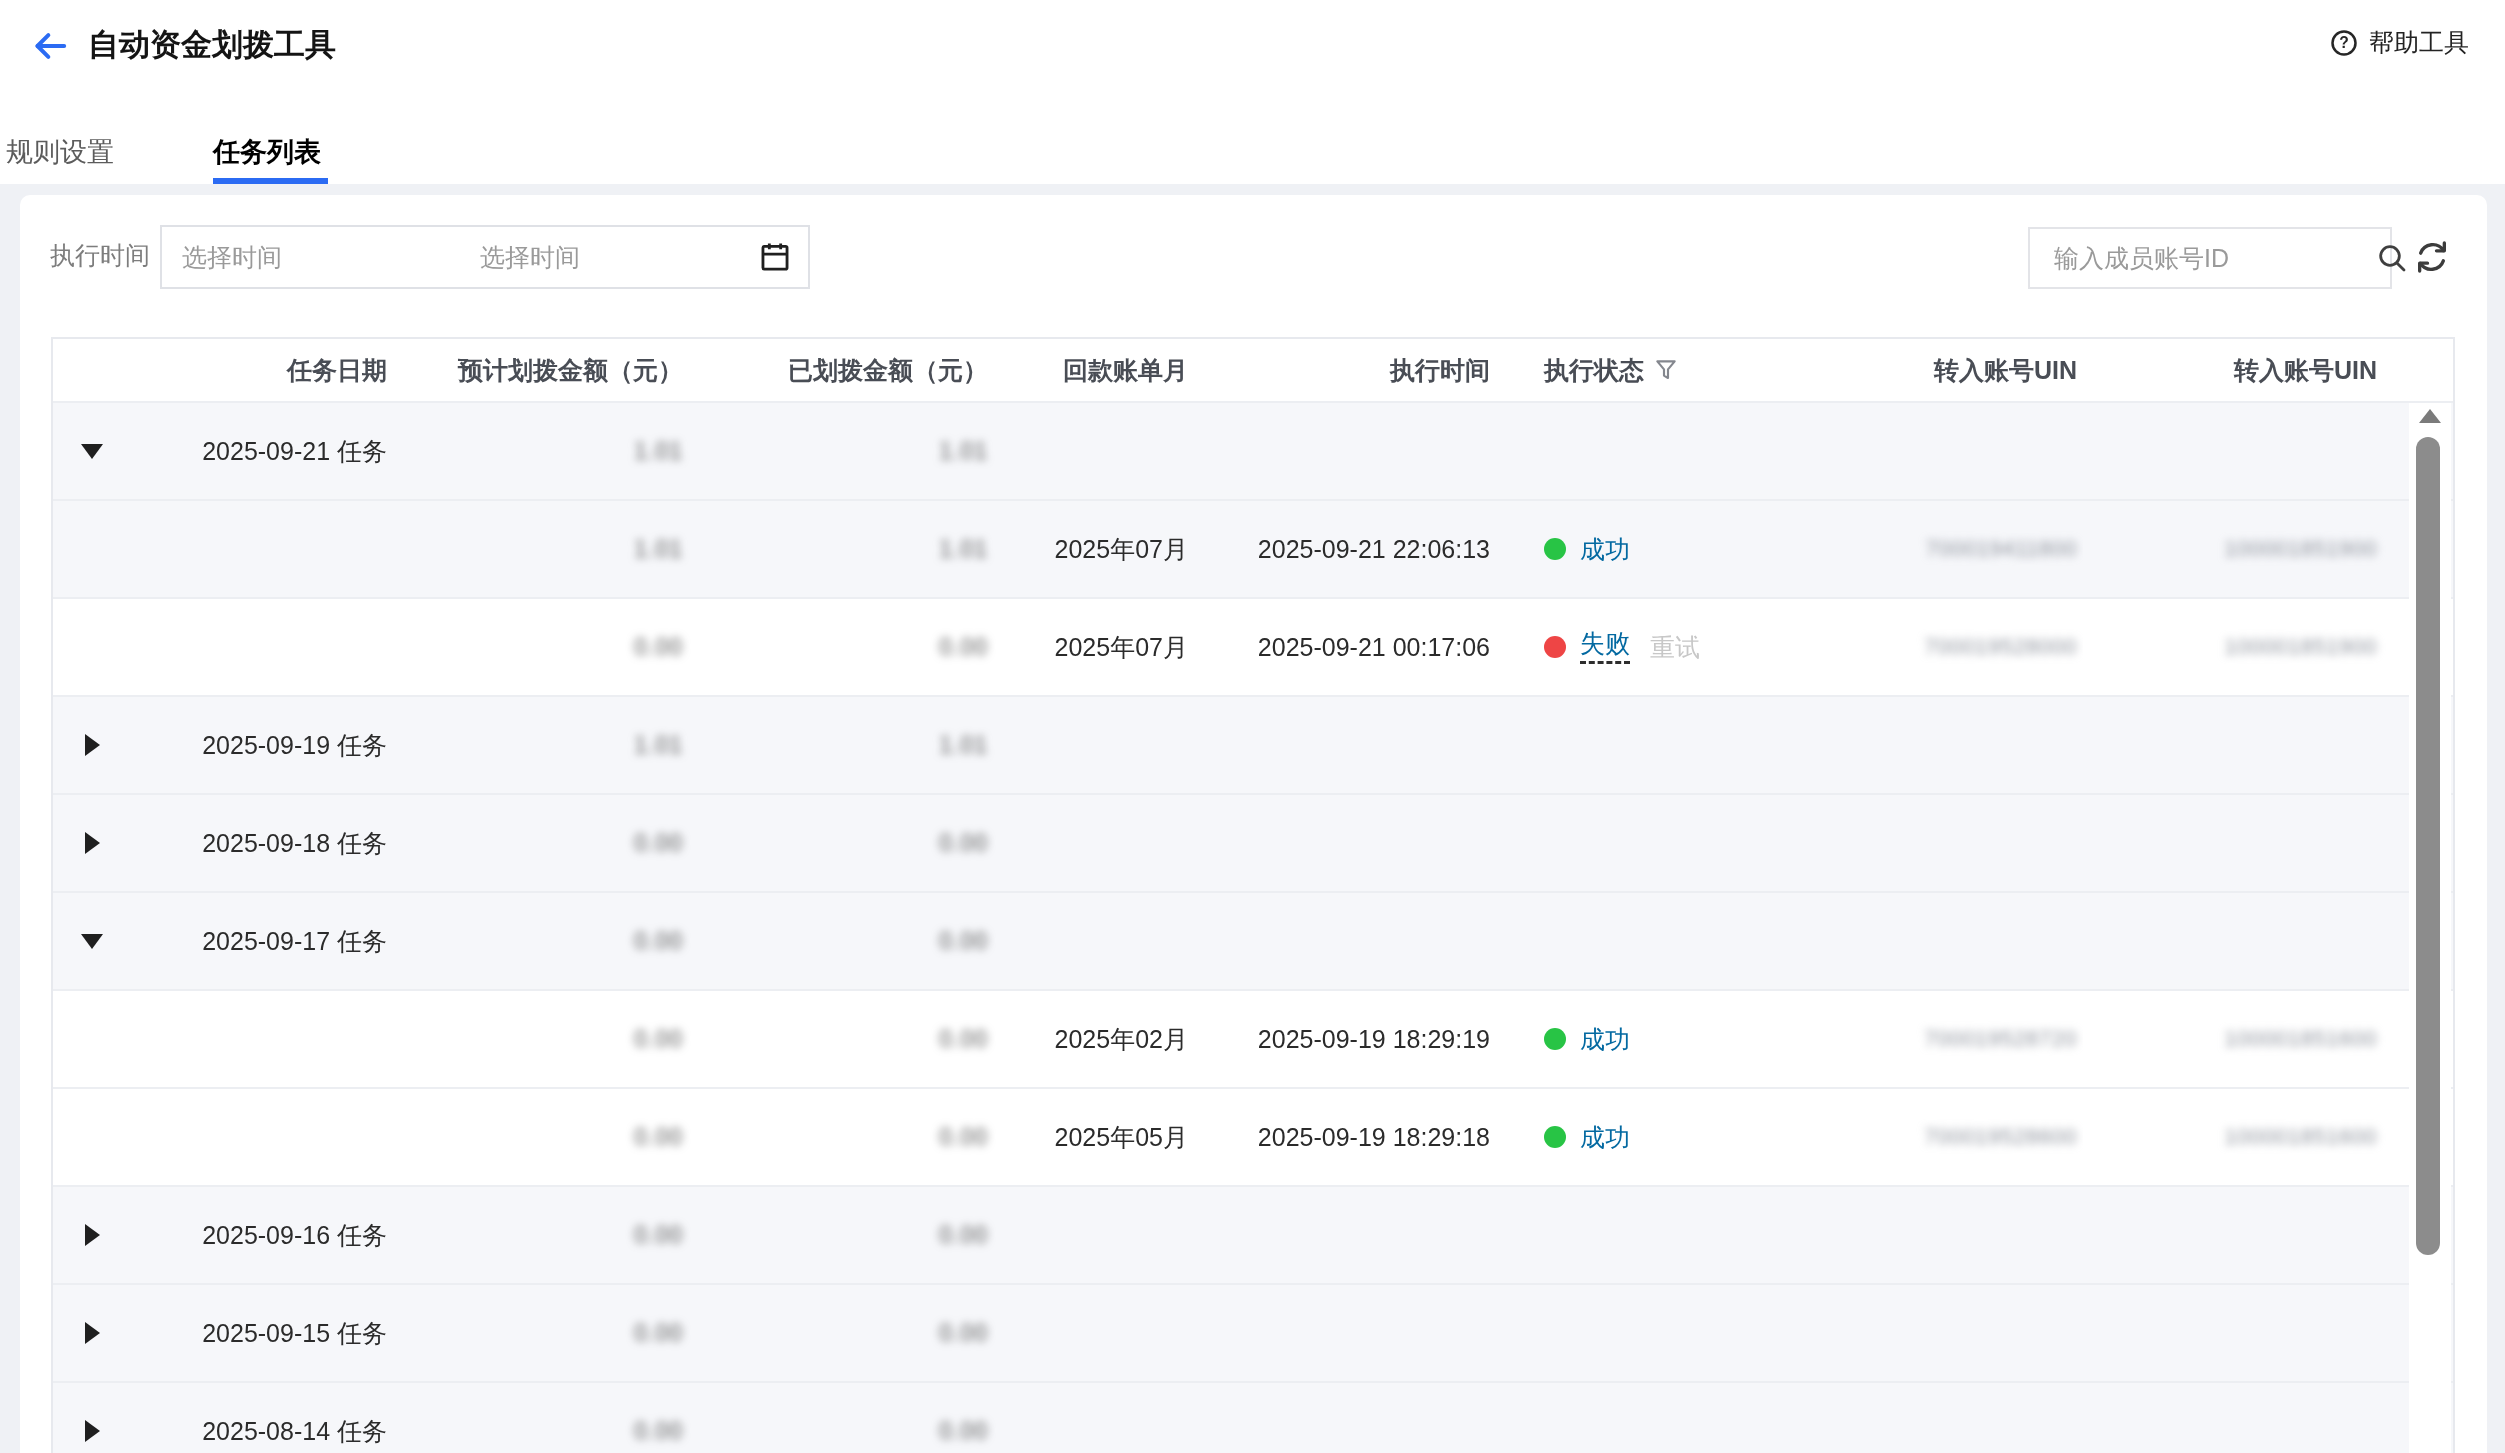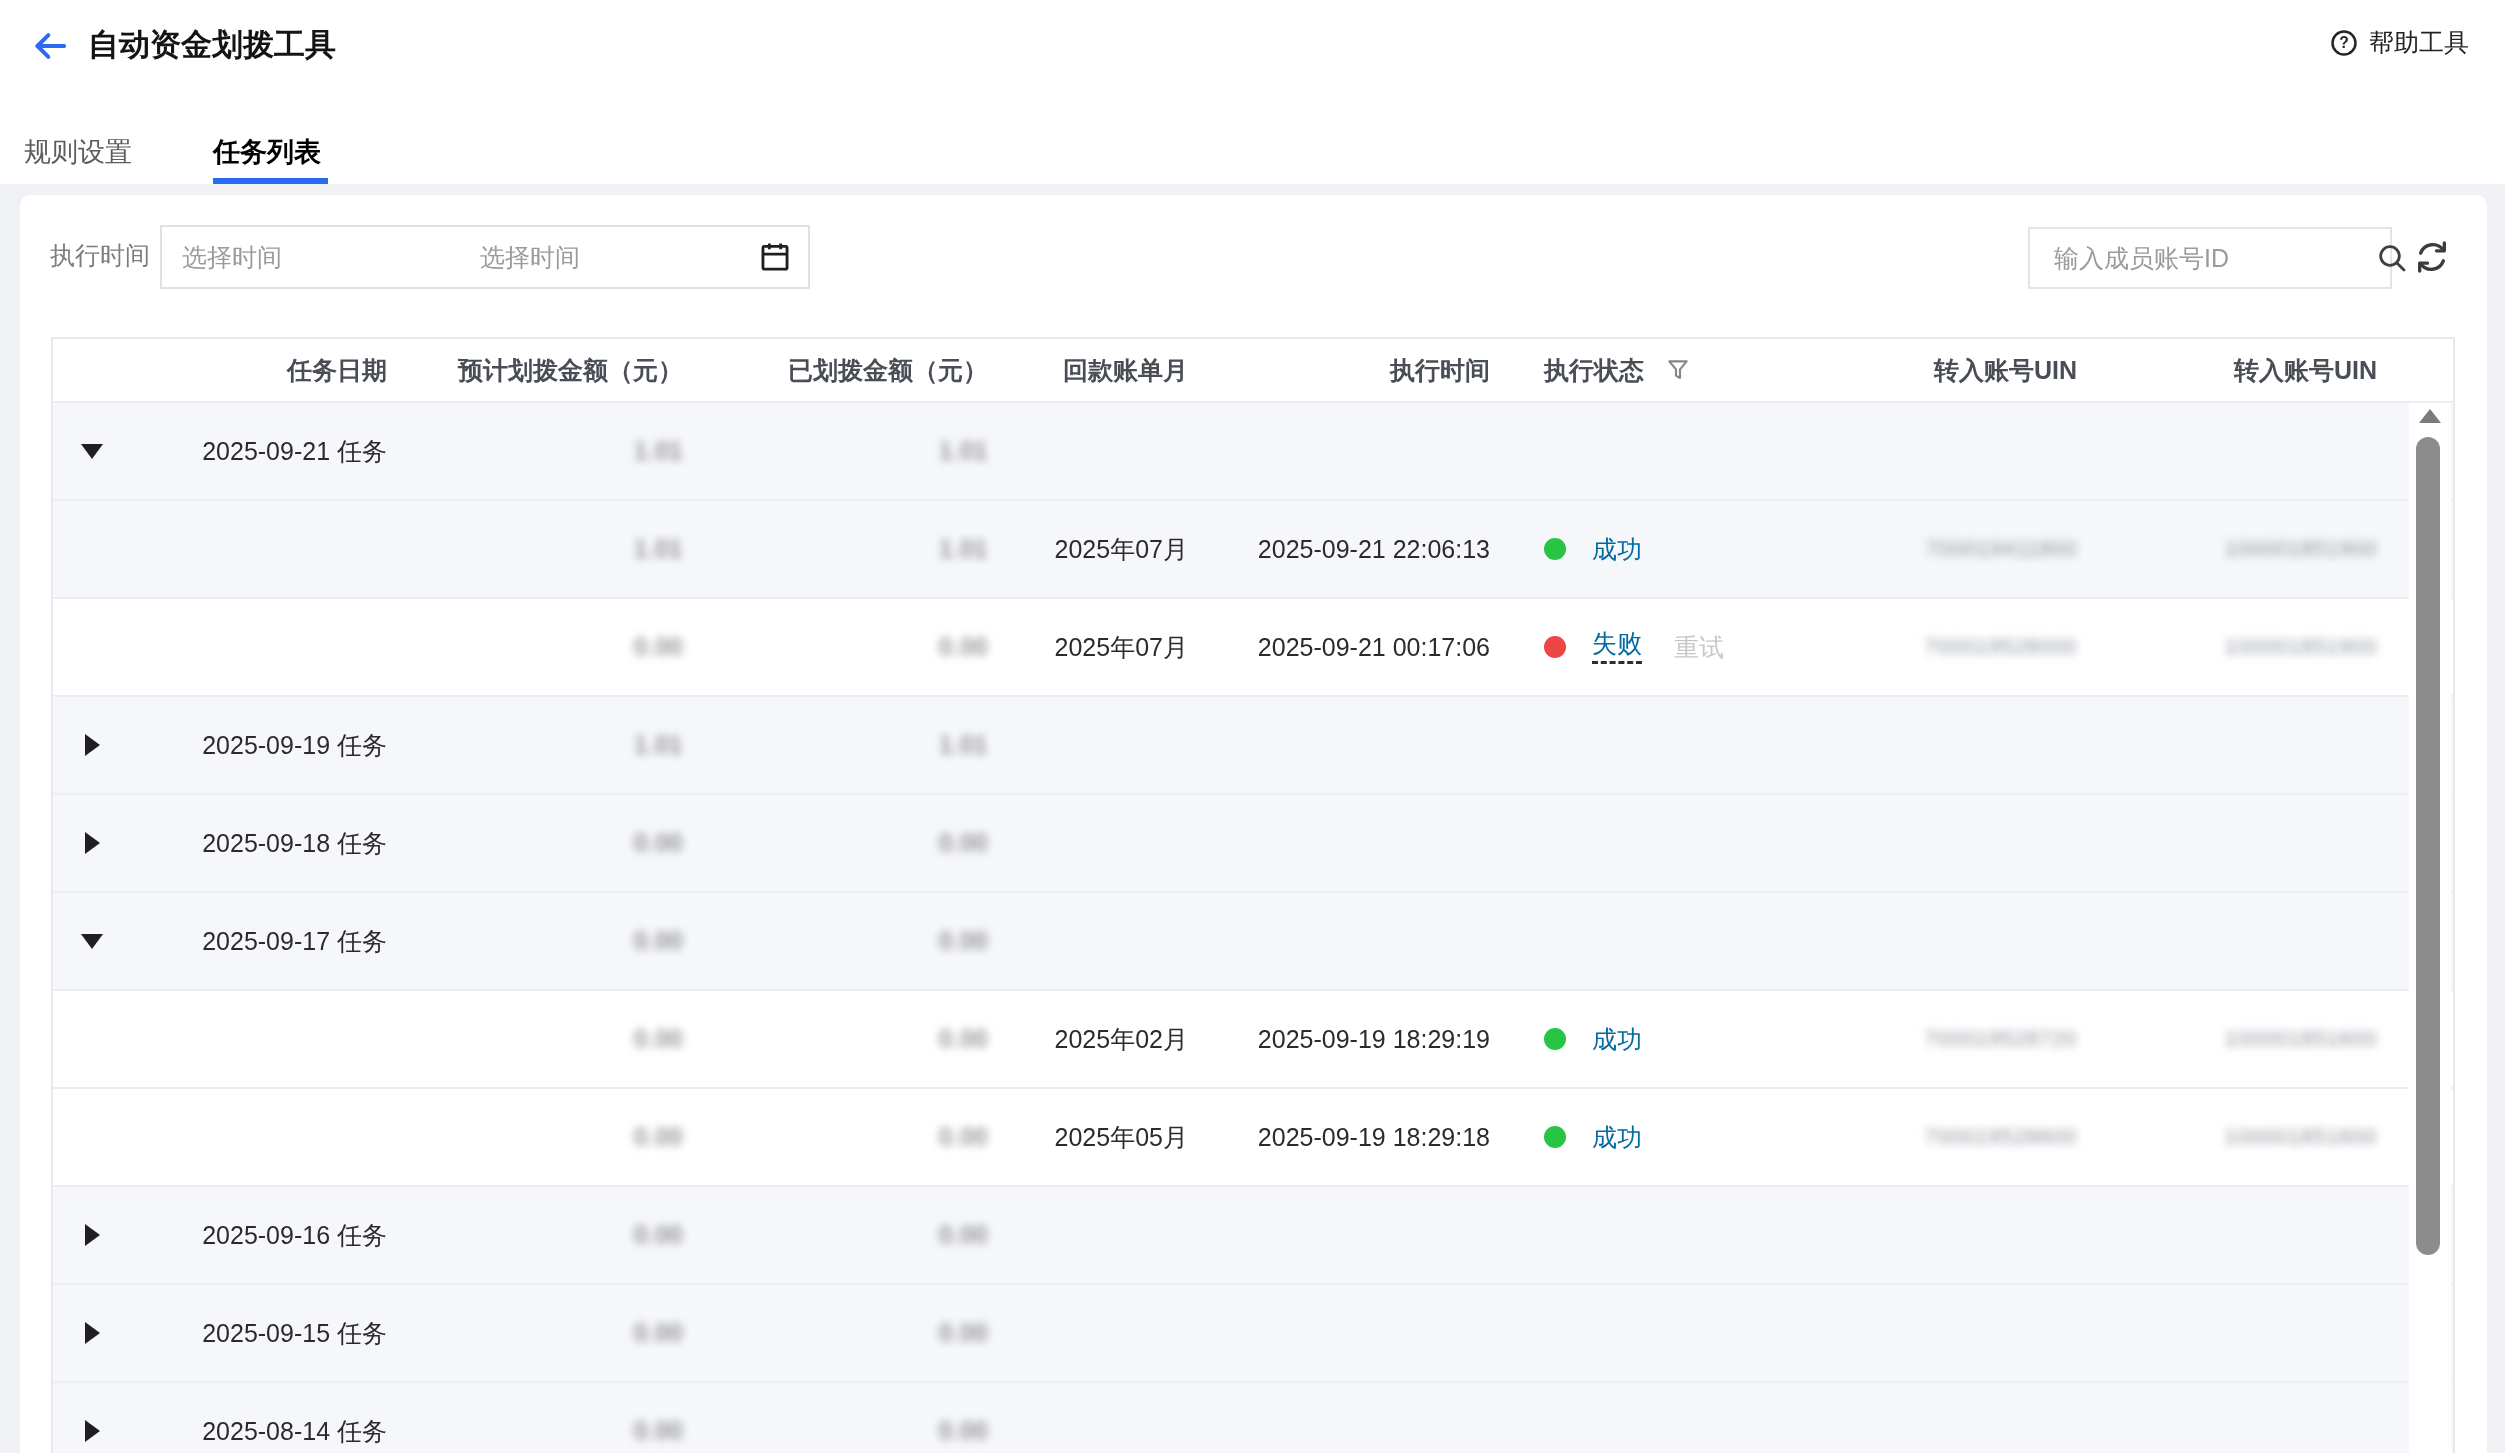--- a/index.html
+++ b/index.html
@@ -9,21 +9,21 @@
     font-family:"Liberation Sans","DejaVu Sans",sans-serif;
     color:#262626;
   }
   
   .topbar{position:absolute;left:0;top:0;width:2505px;height:184px;background:#fff;}
   .back-btn{position:absolute;left:30px;top:26px;width:40px;height:40px;cursor:pointer;color:var(--accent,#2b6bf3);}
   .page-title{position:absolute;left:88px;top:24px;font-size:31px;font-weight:bold;color:#141414;}
   .help{position:absolute;right:36px;top:26px;display:flex;align-items:center;gap:10px;font-size:25px;color:#232323;cursor:pointer;}
   .tabs{position:absolute;left:0;bottom:0;height:56px;width:100%;}
   .tab{position:absolute;bottom:14px;font-size:27px;cursor:pointer;}
-  .tab.inactive{left:24px;color:#5c5c5c;}
+  .tab.inactive{left:6px;color:#5c5c5c;}
   .tab.active{left:213px;color:#000;font-weight:bold;}
   .tab-underline{position:absolute;left:213px;bottom:0;width:115px;height:6px;background:var(--accent,#2b6bf3);}
   
   .card{position:absolute;left:20px;top:195px;width:2467px;height:1258px;background:#fff;border-radius:10px 10px 0 0;overflow:hidden;}
   
   .filter-row{position:absolute;left:0;top:30px;width:100%;height:64px;}
   .filter-label{position:absolute;left:30px;top:14px;font-size:25px;color:#7d7d7d;}
   .daterange{position:absolute;left:140px;top:0;width:650px;height:64px;border:2px solid #dfe1e6;box-sizing:border-box;background:#fff;display:flex;align-items:center;cursor:pointer;}
   .daterange .ph{flex:1;padding-left:20px;font-size:25px;color:#9a9a9a;}
   .daterange .cal{margin-right:16px;width:34px;height:34px;color:#1f1f1f;flex:none;}
@@ -32,21 +32,21 @@
   .searchbox input::placeholder{color:#9a9a9a;}
   .searchbox .mag{width:32px;height:32px;margin-right:12px;color:#3f3f3f;cursor:pointer;flex:none;}
   .refresh-btn{position:absolute;left:2392px;top:12px;width:40px;height:40px;color:#3c3c3c;cursor:pointer;}
   
   .table{position:absolute;left:31px;top:142px;width:2404px;border:2px solid #e7e9ee;border-bottom:none;box-sizing:border-box;background:#fff;}
   .grid{display:grid;grid-template-columns:110px 234px 296px 305px 200px 302px 323px 260px 332px;align-items:center;}
   .hrow{height:62px;font-weight:bold;color:#494d55;font-size:25px;background:#fff;}
   .hcell,.cell{display:flex;align-items:center;height:100%;box-sizing:border-box;white-space:nowrap;overflow:hidden;}
   .ar{justify-content:flex-end;text-align:right;}
   .c1,.c2,.c3,.c4,.c5{padding-right:10px;}
-  .c6{padding-left:44px;gap:12px;}
+  .c6{padding-left:44px;}
   .c7{padding-right:6px;}
   .c8{padding-right:38px;}
   .hcell .funnel{width:24px;height:24px;margin-left:10px;color:#84878e;cursor:pointer;}
   .row{height:96px;border-top:2px solid #eceef2;font-size:25px;color:#2b2b2b;background:#fff;}
   .row.shaded{background:#f6f7fa;}
   .tri{display:inline-block;width:0;height:0;cursor:pointer;}
   .tri.down{border-left:11px solid transparent;border-right:11px solid transparent;border-top:15px solid #1f1f1f;margin-left:28px;}
   .tri.right{border-top:11px solid transparent;border-bottom:11px solid transparent;border-left:15px solid #1f1f1f;margin-left:32px;}
   .masked-amt{filter:blur(4px);color:#555;font-size:23px;letter-spacing:1px;}
   .masked-uin{filter:blur(4.5px);color:#8d929c;font-size:22px;letter-spacing:0.5px;}

